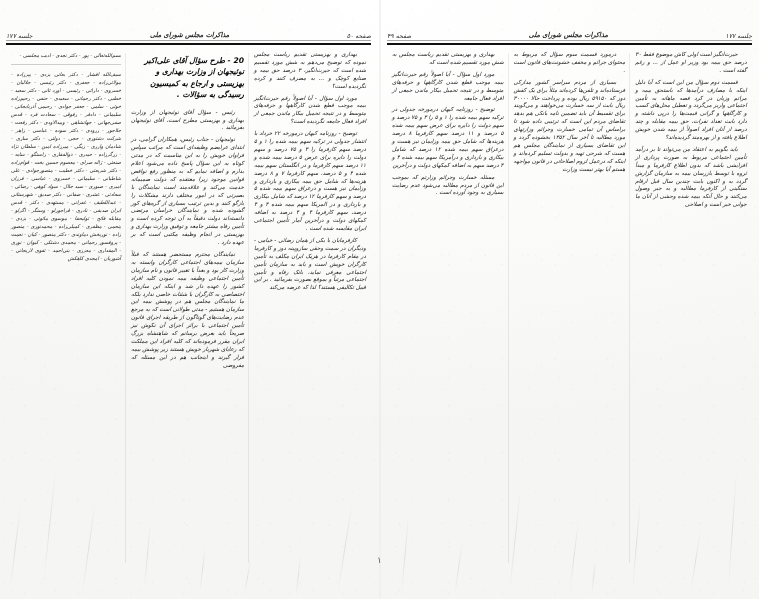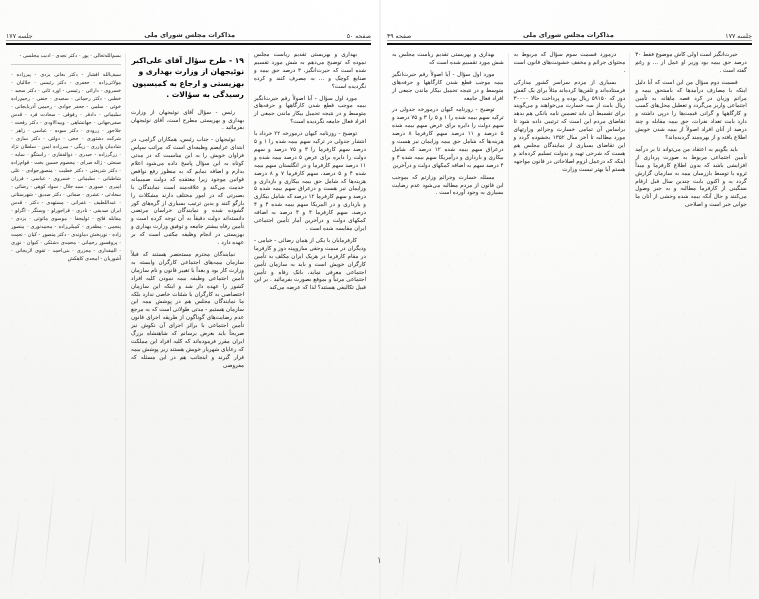--- a/index.html
+++ b/index.html
@@ -27,21 +27,21 @@
     opacity:.9;
   }
   
   .streaks{position:absolute;inset:0;pointer-events:none;opacity:.30;}
   .streaks i{
     position:absolute;width:1px;background:linear-gradient(to bottom,rgba(90,90,90,0),rgba(90,90,90,.45),rgba(90,90,90,0));
     transform-origin:top center;
   }
   
   .spread{position:absolute;inset:0;display:flex;flex-direction:row-reverse;}
-  .page{position:relative;width:379px;height:460px;box-sizing:border-box;}
+  .page{position:relative;width:379px;height:460px;box-sizing:border-box;font-style:italic;}
   .page.right{padding:0 8px 0 6px;}
   .page.left{padding:0 6px 0 8px;}
   .gutter{
     position:absolute;top:0;bottom:0;left:379px;width:2px;
     background:linear-gradient(to bottom,rgba(0,0,0,.05),rgba(0,0,0,.02));
   }
   
   .runhead{
     position:relative;height:17px;margin-top:22px;
     display:flex;align-items:flex-end;justify-content:space-between;
@@ -133,21 +133,21 @@
 
         <div class="col names">
           <div class="colsep"></div>
           <div class="names">بسم‌الله‌تعالی - پور - دکتر نجدی - ادیب مجلسی -</div>
           <div class="hr-soft"></div>
           <div class="names">سیف‌الله افشار - دکتر بعانی یزدی - پیرزاده - مولائی‌زاده - جعفری - دکتر رئیسی - جلالیان - خسروی - دارائی - رئیسی - اورد ثانی - دکتر سعید - خطبی - دکتر رحمانی - سعیدی - حنفی - رحیم‌زاده خوئی - سلمی - جعفر جوادی - رحیمی آذربایجانی - سلیمانی - دادفر - رفوقی - سعادت فرد - قدس صفی‌جهانی - جهانشاهی - وبیدالاودی - دکتر رفعت - جلاجور - زرودی - دکتر سوده - عباسی - زاهر - شرکت دشتوری - حجی - دولتی - دکتر سازی - شادمان وارری - زیگی - میرزاده امین - سلطان نژاد - زرگرزاده - حیدری - ذوالفقاری - راستگو - سایه - صنعتی - ژاله صرای - معصوم حسین بخت - قوام‌زاده - دکتر شریعتی - دکتر خطیب - منصورجوادی - علی شاطبانی - سلیمانی - خسروی - عباسی - فرزان امیری - صبوری - سید جلال - سواد کوهی - رضائی - سعادتی - عشری - ضفانی - دکتر صدیق - شهرستانی - عبداللطیف - غفرانی - مستهدی - دکتر - قدس ایران صدیقی - نادری - قراجورلو - وسنگر - اگرلو - مقابله فاتح - تولیحفا - موسوی ماتوتی - یزدی - پنجمی - مظفری - کمیلی‌زاده - محمدنوری - منصور زاده - نوربخش دماوندی - دکتر منصور - کیان - نعمت - پروفسور رحمانی - محمدی دشتکی - کیوان - نوری - المقداری - معززی - بنی‌احمد - تقوی لاریجانی - آشوریان - امجدی کاهکش</div>
         </div>
 
         <div class="col c1">
           <div class="colsep"></div>
-          <div class="headline">۱۹ - طرح سؤال آقای علی‌اکبر نوئیجهان از وزارت بهداری و بهزیستی و ارجاع به کمیسیون رسیدگی به سؤالات .</div>
+          <div class="headline">20 - طرح سؤال آقای علی‌اکبر نوئیجهان از وزارت بهداری و بهزیستی و ارجاع به کمیسیون رسیدگی به سؤالات .</div>
           <div class="rtl para indent">رئیس - سؤال آقای نوئیجهان از وزارت بهداری و بهزیستی مطرح است، آقای نوئیجهان بفرمائید .</div>
           <div class="rtl para indent">نوئیجهان - جناب رئیس، همکاران گرامی، در ابتدای عرایضم وظیفه‌ای است که مراتب سپاس فراوان خویش را به این مناسبت که در مدتی کوتاه به این سؤال پاسخ داده می‌شود اعلام بدارم و اضافه نمایم که به منظور رفع نواقص قوانین موجود زیرا معتقده که دولت صمیمانه خدمت می‌کند و علاقه‌مند است نمایندگان با بصیرتی که در امور مختلف دارند مشکلات را بازگو کنند و بدین ترتیب بسیاری از گره‌های کور گشوده شده و نمایندگان خراسان مرتضی دانسته‌اند دولت دقیقاً به آن توجه کرده است و تأمین رفاه بیشتر جامعه و توفیق وزارت بهداری و بهزیستی در انجام وظیفه مکتبی است که بر عهده دارد .</div>
           <div class="rtl para indent">نمایندگان محترم مستحضر هستند که قبلاً سازمان بیمه‌های اجتماعی کارگران وابسته به وزارت کار بود و بعداً با تغییر قانون و نام سازمان تأمین اجتماعی وظیفه بیمه نمودن کلیه افراد کشور را عهده دار شد و اینکه این سازمان اختصاصی به کارگران با شئنات خاصی ندارد بلکه ما نمایندگان مجلس هم در پوشش بیمه این سازمان هستیم - مدتی طولانی است که به مرجع عدم رضایت‌های گوناگون از طریقه اجرای قانون تأمین اجتماعی با براثر اجرای آن نکوش نیز صریحاً باید بعرض برسانم که شاهنشاه بزرگ ایران مقرر فرموده‌اند که کلیه افراد این مملکت که رعایای شهریار خویش هستند زیر پوشش بیمه قرار گیرند و اینجانب هم در این مسئله که مفروضی</div>
         </div>
 
         <div class="col c2">
           <div class="rtl para indent">بهداری و بهزیستی تقدیم ریاست مجلس نموده که توضیح می‌دهم به شش مورد تقسیم شده است که حیرت‌انگیز، ۳ درصد حق بیمه و صنایع کوچک و ... به مصرف کنند و کرده نگردیده است؟</div>
           <div class="rtl para indent">مورد اول سؤال - آیا اصولاً رقم حیرت‌انگیز بیمه موجب قطع شدن کارگاهها و حرفه‌های متوسط و در نتیجه تحمیل بیکار ماندن جمعی از افراد فعال جامعه نگردیده است؟</div>
           <div class="rtl para indent">توضیح - روزنامه کیهان درمورخه ۲۲ خرداد با انتشار جدولی در ترکیه سهم بیمه شده را ۱ و ۵ درصد سهم کارفرما را ۳ و ۷۵ درصد و سهم دولت را دایره برای عرض ۵ درصد بیمه شده و ۱۱ درصد سهم کارفرما و در انگلستان سهم بیمه شده ۴ و ۵ درصد، سهم کارفرما ۷ و ۸ درصد هزینه‌ها که شامل حق بیمه بیکاری و بازداری و وزایمان نیز هست و درعراق سهم بیمه شده ۵ درصد و سهم کارفرما ۱۲ درصد که شامل بیکاری و بارداری و در المربکا سهم بیمه شده ۴ و ۴ درصد، سهم کارفرما ۴ و ۴ درصد به اضافه کمکهای دولت و درآخرین آمار تأمین اجتماعی ایران مقایسه شده است .</div>
           <div class="rtl para indent">کارفرمایان با یکی از همان رضائی - خیامی - ودیگران در سمت وحقی سازوپینه دوز و کارفرما در مقام کارفرما در هریک ایران مکلف به تأمین کارگران خویش است و باید به سازمان تأمین اجتماعی معرفی نماید، بانک رفاه و تأمین اجتماعی مرتباً و بموقع بصورت بفرمائید . بر این قبیل تکالیفی هستند؟ لذا که عرضه می‌کند</div>

